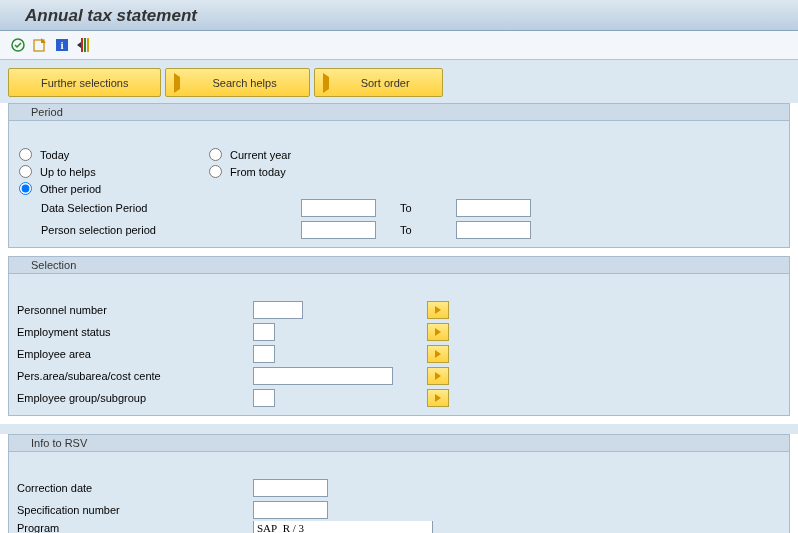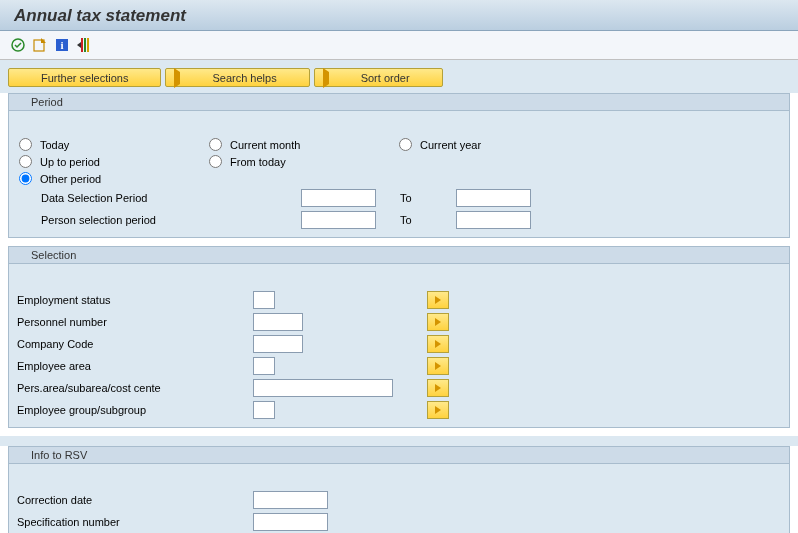--- a/index.html
+++ b/index.html
@@ -5,21 +5,21 @@
   * { box-sizing: border-box; }
   body {
     margin: 0;
     font-family: Arial, sans-serif;
     font-size: 11px;
     background: #fff;
     width: 798px;
   }
   .title-bar {
     background: linear-gradient(to bottom, #dce7f0 0%, #bacee0 100%);
-    padding: 6px 10px 4px 14px;
+    padding: 6px 10px 4px 25px;
     font-size: 17px;
     font-weight: bold;
     font-style: italic;
     color: #333;
     border-bottom: 1px solid #8aa4bb;
   }
   .toolbar {
     background: #f3f6fa;
     padding: 6px 10px;
     border-bottom: 1px solid #c0c0c0;
@@ -37,21 +37,21 @@
     display: flex;
     gap: 4px;
   }
   .yellow-btn {
     background: linear-gradient(to bottom, #ffe98a 0%, #ffd23f 100%);
     border: 1px solid #b4a13a;
     border-radius: 2px;
     padding: 2px 4px;
     display: inline-flex;
     align-items: center;
-    height: 19px;
+    height: 29px;
     cursor: pointer;
     font-size: 11px;
     color: #333;
     text-align: center;
   }
   .yellow-btn .lbl {
     padding: 0 28px;
   }
   .group {
     margin: 0 8px 8px 8px;
@@ -184,31 +184,27 @@
 <div class="group">
   <div class="group-title">Period</div>
   <div class="group-body">
     <div class="radio-row">
       <label class="radio-cell">
           <input type="radio" name="period" style="">
           <span>Today</span>
         </label>
       <label class="radio-cell">
           <input type="radio" name="period" style="">
-          <span>Current month</span>
-        </label>
-      <label class="radio-cell">
-          <input type="radio" name="period" style="">
           <span>Current year</span>
         </label>
     </div>
     <div class="radio-row">
       <label class="radio-cell">
           <input type="radio" name="period" style="">
-          <span>Up to period</span>
+          <span>Up to helps</span>
         </label>
       <label class="radio-cell">
           <input type="radio" name="period" style="">
           <span>From today</span>
         </label>
     </div>
     <div class="radio-row">
       <label class="radio-cell">
           <input type="radio" name="period" checked="" style="">
           <span>Other period</span>
@@ -228,44 +224,36 @@
       <span class="to-label">To</span>
       <input type="text" class="w70" value="" style="">
     </div>
   </div>
 </div>
 
 <div class="group">
   <div class="group-title">Selection</div>
   <div class="group-body">
     <div class="field-row sel-row">
+      <span class="field-label">Personnel number</span>
+      <input type="text" class="w38" value="" style="">
+      <span class="sel-vh-gap-narrow"></span>
+      <span class="vh-btn">
+          <span class="arrow-right"></span>
+        </span>
+    </div>
+    <div class="field-row sel-row">
       <span class="field-label">Employment status</span>
       <input type="text" class="w20" value="" style="">
       <span style="width:120px"></span>
       <span class="vh-btn">
           <span class="arrow-right"></span>
         </span>
     </div>
     <div class="field-row sel-row">
-      <span class="field-label">Personnel number</span>
-      <input type="text" class="w38" value="" style="">
-      <span class="sel-vh-gap-narrow"></span>
-      <span class="vh-btn">
-          <span class="arrow-right"></span>
-        </span>
-    </div>
-    <div class="field-row sel-row">
-      <span class="field-label">Company Code</span>
-      <input type="text" class="w38" value="" style="">
-      <span class="sel-vh-gap-narrow"></span>
-      <span class="vh-btn">
-          <span class="arrow-right"></span>
-        </span>
-    </div>
-    <div class="field-row sel-row">
       <span class="field-label">Employee area</span>
       <input type="text" class="w20" value="" style="">
       <span style="width:120px"></span>
       <span class="vh-btn">
           <span class="arrow-right"></span>
         </span>
     </div>
     <div class="field-row sel-row">
       <span class="field-label">Pers.area/subarea/cost cente</span>
       <input type="text" class="w120" value="" style="">
@@ -292,16 +280,17 @@
   <div class="group-body" style="padding-bottom:0">
     <div class="field-row">
       <span class="field-label">Correction date</span>
       <input type="text" class="w70" value="" style="">
     </div>
     <div class="field-row">
       <span class="field-label">Specification number</span>
       <input type="text" class="w70 req-field" value="" style="">
     </div>
     <div class="field-row" style="overflow:hidden;height:14px">
+      <span class="field-label">Program</span>
       <input type="text" style="width: 180px; font-family: Liberation Serif, serif;" value="SAP_R / 3">
     </div>
   </div>
 </div>
 
 </body></html>

